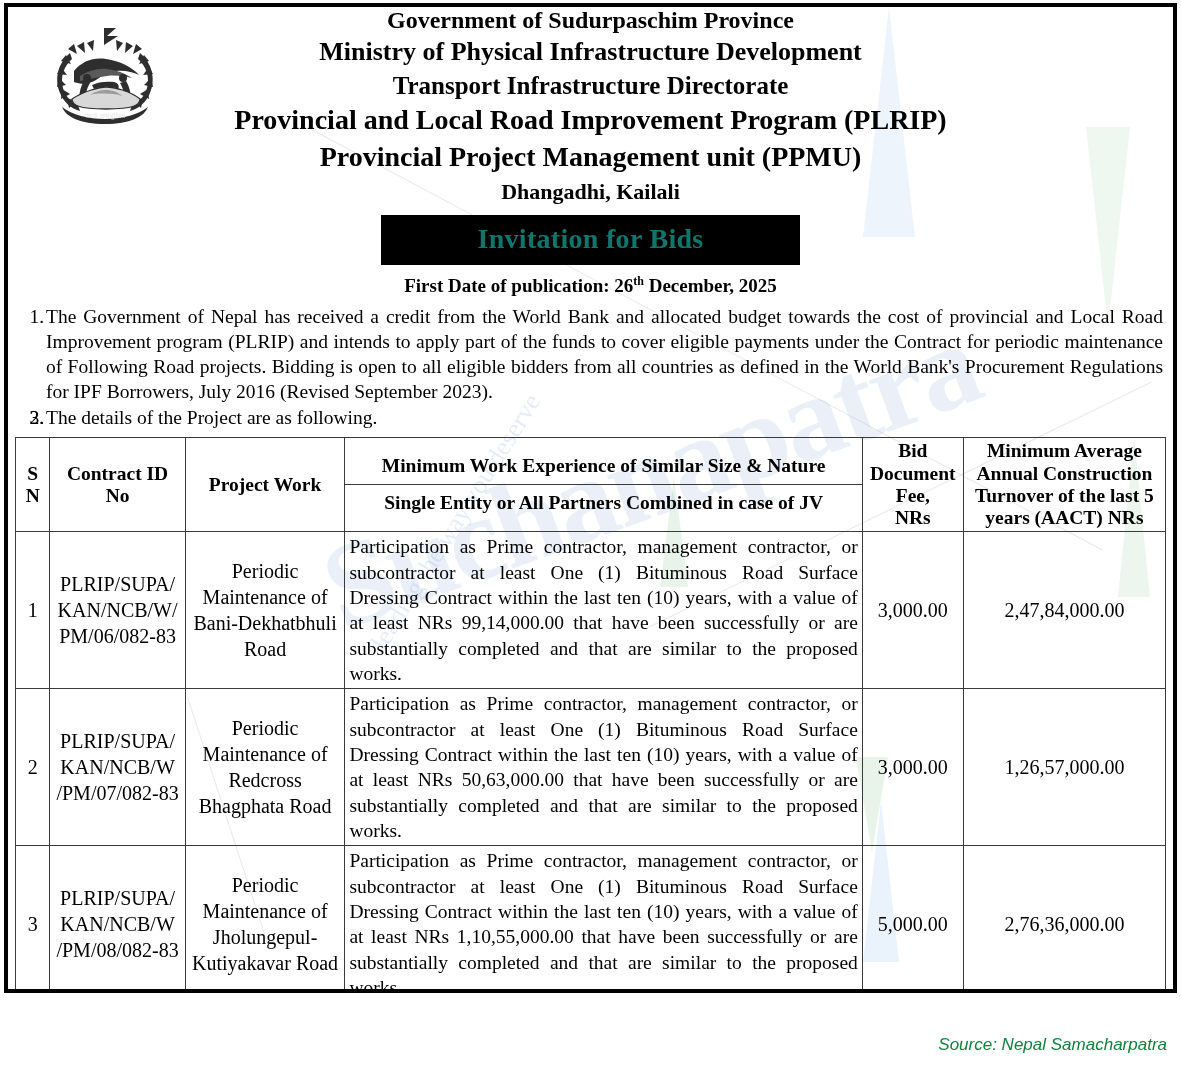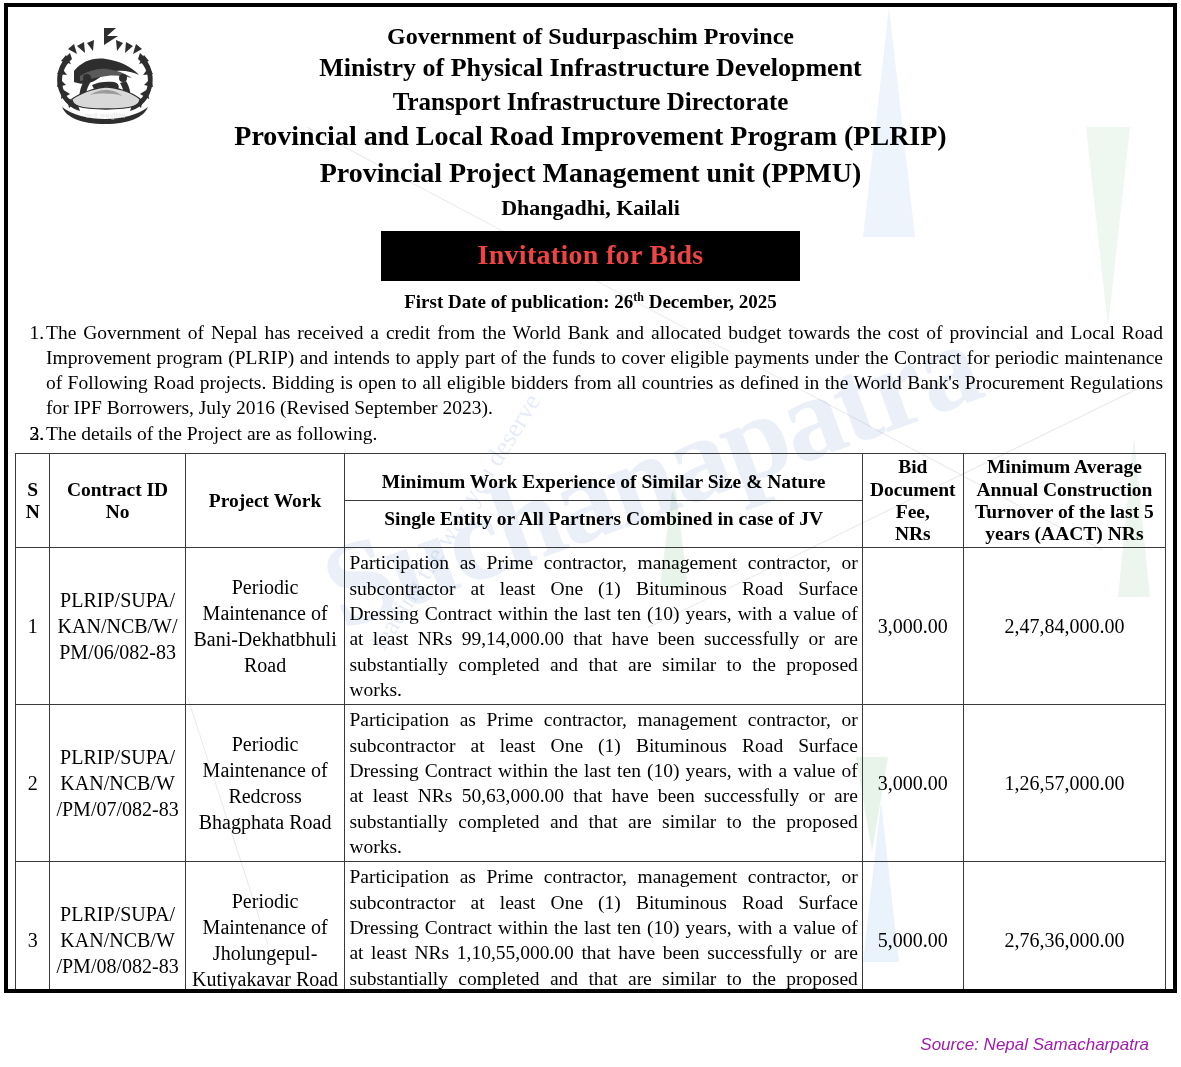--- a/index.html
+++ b/index.html
@@ -104,32 +104,32 @@
     position: absolute;
     left: 36px; top: 12px;
     width: 122px; height: 108px;
   }
 
   .hdr {
     text-align: center;
     font-weight: 700;
     line-height: 1.10;
   }
-  .hdr-l1 { font-size: 24px; padding-top: 16px; }
+  .hdr-l1 { font-size: 24px; padding-top: 0; }
   .hdr-l2 { font-size: 26px; padding-top: 5px; text-align: center; }
   .hdr-l3 { font-size: 25px; padding-top: 5px; }
   .hdr-l4 { font-size: 28px; padding-top: 6px; font-family: Liberation Serif, serif; }
   .hdr-l5 { font-size: 28px; padding-top: 6px; }
   .hdr-l6 { font-size: 22px; padding-top: 7px; }
 
   #ifb-wrap { text-align: center; margin-top: 11px; }
   #ifb-box {
     display: inline-block;
     background: #000;
-    color: #ef4444;
+    color: #0f766e;
     font-size: 28px;
     font-weight: 700;
     padding: 8px 96px 10px 96px;
     letter-spacing: .3px;
   }
 
   #pubdate {
     text-align: center;
     font-weight: 700;
     font-size: 19px;
@@ -196,25 +196,25 @@
   td.c-sn   { text-align: center; font-size: 20px; }
   td.c-cid  { text-align: center; font-size: 20px; line-height: 1.30; }
   td.c-pname{ text-align: center; font-size: 20px; line-height: 1.30; font-family: Liberation Serif, serif; }
   td.c-exp  { text-align: justify; text-align-last: justify; font-size: 19.5px; line-height: 1.30; padding: 5px 7px; }
   td.c-fee  { text-align: center; font-size: 20px; }
   td.c-aact { text-align: center; font-size: 20px; }
 
   
   #source {
     position: absolute;
-    right: 32px; bottom: 12px;
+    right: 14px; bottom: 12px;
     font-family: "Liberation Sans", sans-serif;
     font-style: italic;
     font-size: 17px;
-    color: #a21caf;
+    color: #15803d;
     z-index: 3;
   }
 </style>
 </head>
 <body>
 
 <div id="page">
 
   <div class="wm wm-tri1"></div>
   <div class="wm wm-tri2"></div>

